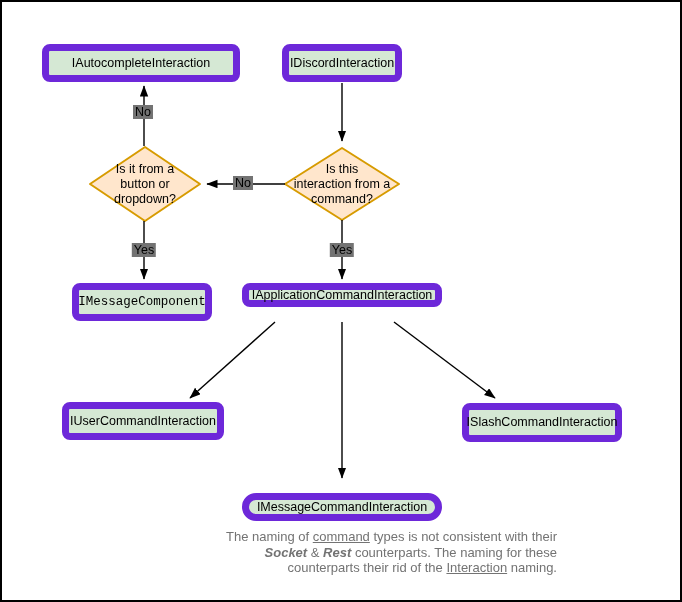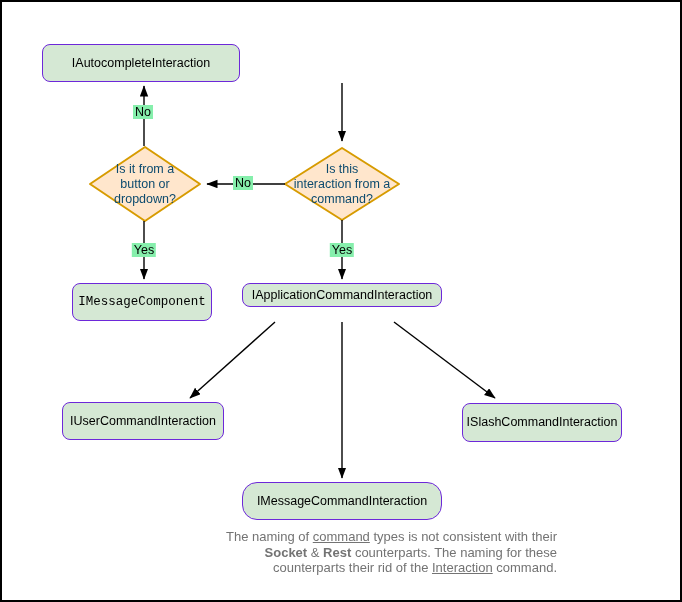--- a/index.html
+++ b/index.html
@@ -20,59 +20,59 @@
   .arrows-layer {
     position: absolute;
     left: 0; top: 0;
     width: 682px; height: 602px;
     pointer-events: none;
   }
   .node {
     position: absolute;
     box-sizing: border-box;
     background: #d5e8d4;
-    border: 1px solid #6d28d9;
+    border: 7px solid #6d28d9;
     border-radius: 8px;
     display: flex;
     align-items: center;
     justify-content: center;
     font-size: 12.5px;
     color: #000000;
     text-align: center;
     line-height: 15px;
   }
   .decision-text {
     position: absolute;
     font-size: 12.5px;
     line-height: 15px;
-    color: #0c4a6e;
+    color: #000000;
     text-align: center;
     white-space: pre-line;
   }
   .edge-label {
     position: absolute;
     transform: translate(-50%, -50%);
-    background: #86efac;
+    background: #737373;
     font-size: 12.5px;
     color: #000000;
     padding: 0 2px;
     line-height: 14px;
   }
   .note {
     position: absolute;
     left: 135px;
     top: 527px;
     width: 420px;
     text-align: right;
     font-size: 13px;
     line-height: 15.5px;
     color: #737373;
   }
   .note .u { text-decoration: underline; }
-  .note .b { font-weight: bold; }
+  .note .b { font-weight: bold; font-style: italic; }
 </style>
 </head>
 <body>
 
 <div class="canvas">
 
   <svg class="arrows-layer" viewBox="0 0 682 602" xmlns="http://www.w3.org/2000/svg">
     <defs>
       <marker id="arrowhead" markerWidth="10" markerHeight="8" refX="7.5" refY="3" orient="auto">
         <path d="M0,0 L8,3 L0,6 Z" fill="#000000"></path>
@@ -87,46 +87,47 @@
     <line x1="142" y1="144" x2="142" y2="84" stroke="#000000" stroke-width="1.4" marker-end="url(#arrowhead)"></line>
     <line x1="142" y1="219" x2="142" y2="277" stroke="#000000" stroke-width="1.4" marker-end="url(#arrowhead)"></line>
     <line x1="340" y1="218" x2="340" y2="277" stroke="#000000" stroke-width="1.4" marker-end="url(#arrowhead)"></line>
     <line x1="273" y1="320" x2="188" y2="396" stroke="#000000" stroke-width="1.4" marker-end="url(#arrowhead)"></line>
     <line x1="340" y1="320" x2="340" y2="476" stroke="#000000" stroke-width="1.4" marker-end="url(#arrowhead)"></line>
     <line x1="392" y1="320" x2="493" y2="396" stroke="#000000" stroke-width="1.4" marker-end="url(#arrowhead)"></line>
   </svg>
 
   <div class="node" style="left:40px; top:42px; width:198px; height:38px;">IAutocompleteInteraction</div>
 
+  <div class="node" style="left:280px; top:42px; width:120px; height:38px;">IDiscordInteraction</div>
 
   <div class="node" style="left:70px; top:281px; width:140px; height:38px;font-family:Liberation Mono, monospace;">IMessageComponent</div>
 
   <div class="node" style="left:240px; top:281px; width:200px; height:24px;">IApplicationCommandInteraction</div>
 
   <div class="node" style="left:60px; top:400px; width:162px; height:38px;">IUserCommandInteraction</div>
 
   <div class="node" style="left:460px; top:401px; width:160px; height:39px;">ISlashCommandInteraction</div>
 
-  <div class="node" style="left:240px; top:480px; width:200px; height:38px;border-radius:15px;">IMessageCommandInteraction</div>
+  <div class="node" style="left:240px; top:491px; width:200px; height:28px;border-radius:15px;">IMessageCommandInteraction</div>
 
   <div class="decision-text" style="left:88px; top:160px; width:110px;">Is it from a
 button or
 dropdown?</div>
 
   <div class="decision-text" style="left:285px; top:160px; width:110px;">Is this
 interaction from a
 command?</div>
 
   <div class="edge-label" style="left:141px; top:110px;">No</div>
 
   <div class="edge-label" style="left:241px; top:181px;">No</div>
 
   <div class="edge-label" style="left:142px; top:248px;">Yes</div>
 
   <div class="edge-label" style="left:340px; top:248px;">Yes</div>
 
   <div class="note">
     <div><span>The naming of </span><span class="u">command</span><span> types is not consistent with their</span></div>
     <div><span class="b">Socket</span><span> &amp; </span><span class="b">Rest</span><span> counterparts. The naming for these</span></div>
-    <div><span>counterparts their rid of the </span><span class="u">Interaction</span><span> command.</span></div>
+    <div><span>counterparts their rid of the </span><span class="u">Interaction</span><span> naming.</span></div>
   </div>
 
 </div>
 
 </body></html>

